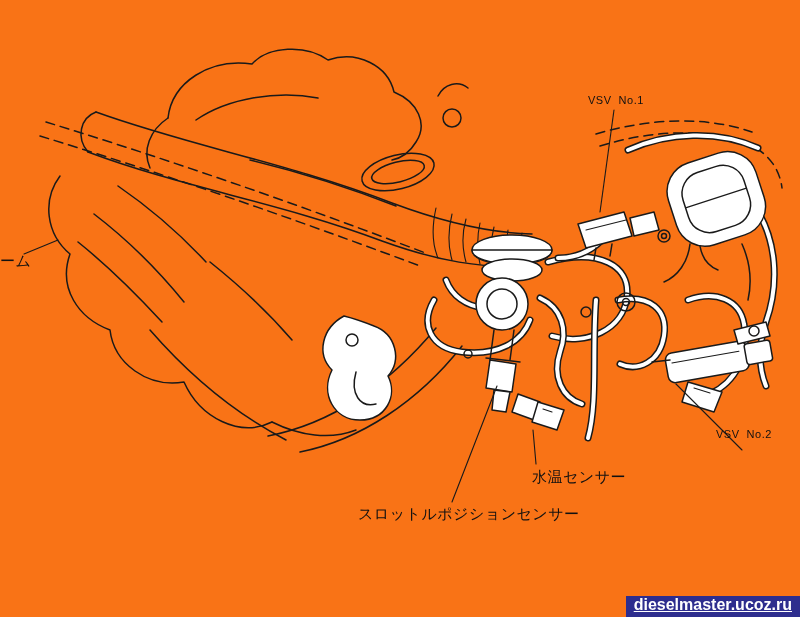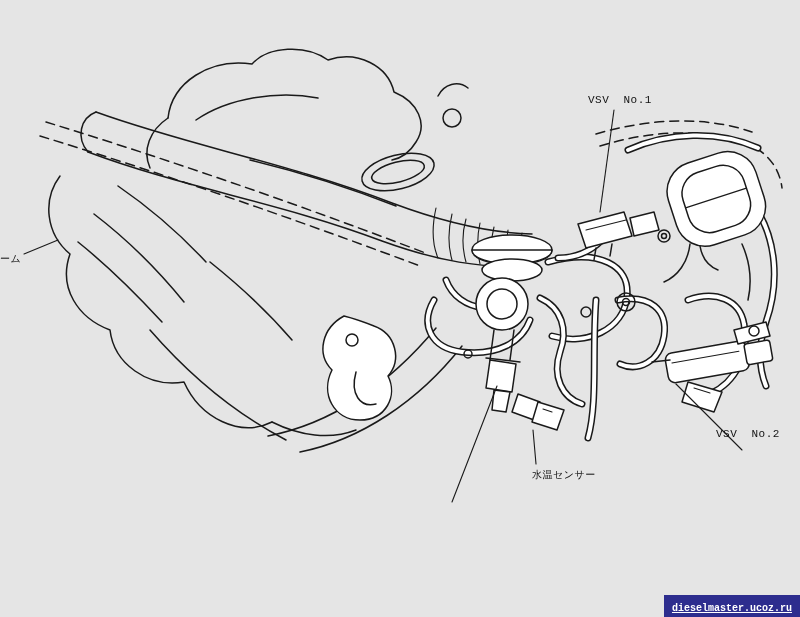--- a/index.html
+++ b/index.html
@@ -1,52 +1,52 @@
 <!DOCTYPE html>
 <html><head>
 <meta charset="utf-8">
 <style>
   html, body { margin: 0; padding: 0; background: #ffffff; }
   .stage {
     position: relative;
     width: 800px;
     height: 617px;
-    background: #e5e5e5;
+    background: #f97316;
     overflow: hidden;
-    font-family: Liberation Mono, monospace;
+    font-family: Liberation Sans, sans-serif;
   }
   svg.art { position: absolute; left: 0; top: 0; }
   .art path, .art ellipse, .art circle, .art rect, .art polygon {
     vector-effect: none;
   }
   .ln { fill: none; stroke: #1a1a1a; stroke-width: 1.5; stroke-linecap: round; stroke-linejoin: round; }
   .thin { stroke-width: 1.1; }
   .dash { stroke-dasharray: 9 6; }
   .to { fill: none; stroke: #1a1a1a; stroke-width: 7; stroke-linecap: round; }
   .ti { fill: none; stroke: #ffffff; stroke-width: 4; stroke-linecap: round; }
   .wfill { fill: #ffffff; }
   .leader { stroke-width: 1.1; }
   .lbl {
     position: absolute;
     font-size: 11px;
     color: #111;
     white-space: pre;
     letter-spacing: 0.5px;
   }
-  .lbl-jp { font-size: 10px; }
+  .lbl-jp { font-size: 15px; }
   .watermark {
     position: absolute;
     right: 0;
     bottom: 0;
     background: #2d2d8e;
     color: #ffffff;
-    font-size: 10px;
+    font-size: 16px;
     font-weight: bold;
     text-decoration: underline;
-    padding: 8px 8px 3px 8px;
+    padding: 0 8px 3px 8px;
   }
 </style>
 </head>
 <body>
 
 <div class="stage">
 
   <svg class="art" width="800" height="617" viewBox="0 0 800 617">
 
     <g class="ln">
@@ -197,18 +197,19 @@
       <path class="leader" d="M24,254 L58,240"></path>
     </g>
   </svg>
 
   <div class="lbl" style="left:588px; top:94px;">VSV  No.1</div>
 
   <div class="lbl" style="left:716px; top:428px;">VSV  No.2</div>
 
   <div class="lbl lbl-jp" style="left:532px; top:468px;">水温センサー</div>
 
+  <div class="lbl lbl-jp" style="left:358px; top:505px;">スロットルポジションセンサー</div>
 
   <div class="lbl lbl-jp" style="left:0px; top:252px;">ーム</div>
 
   <div class="watermark">dieselmaster.ucoz.ru</div>
 
 </div>
 
 </body></html>

